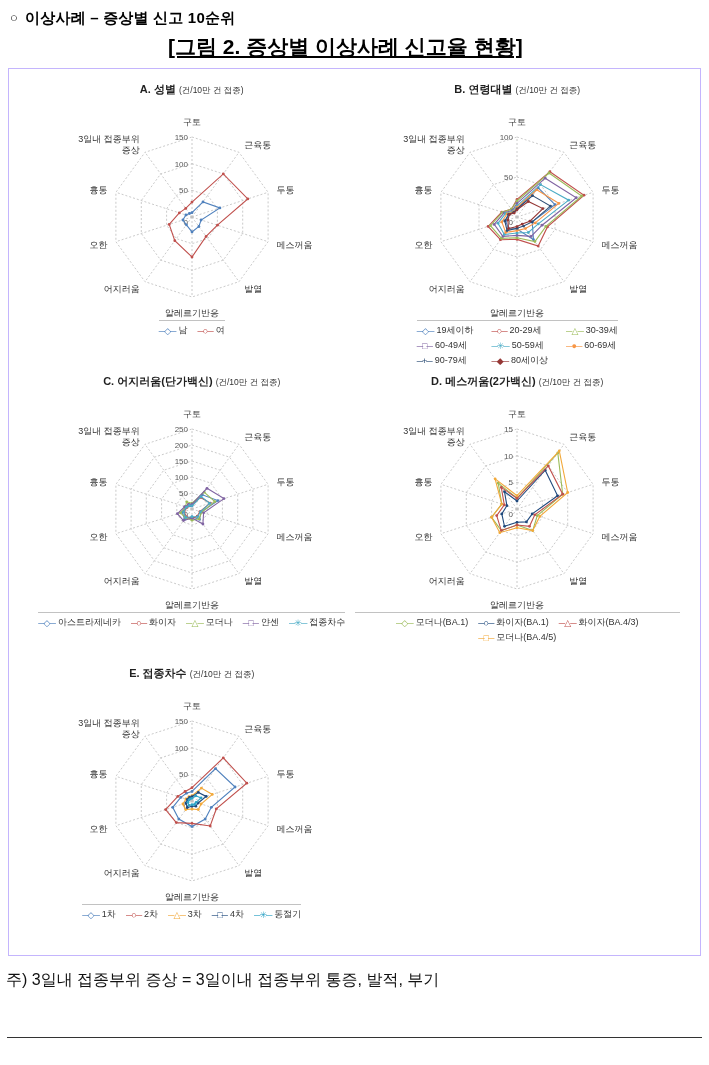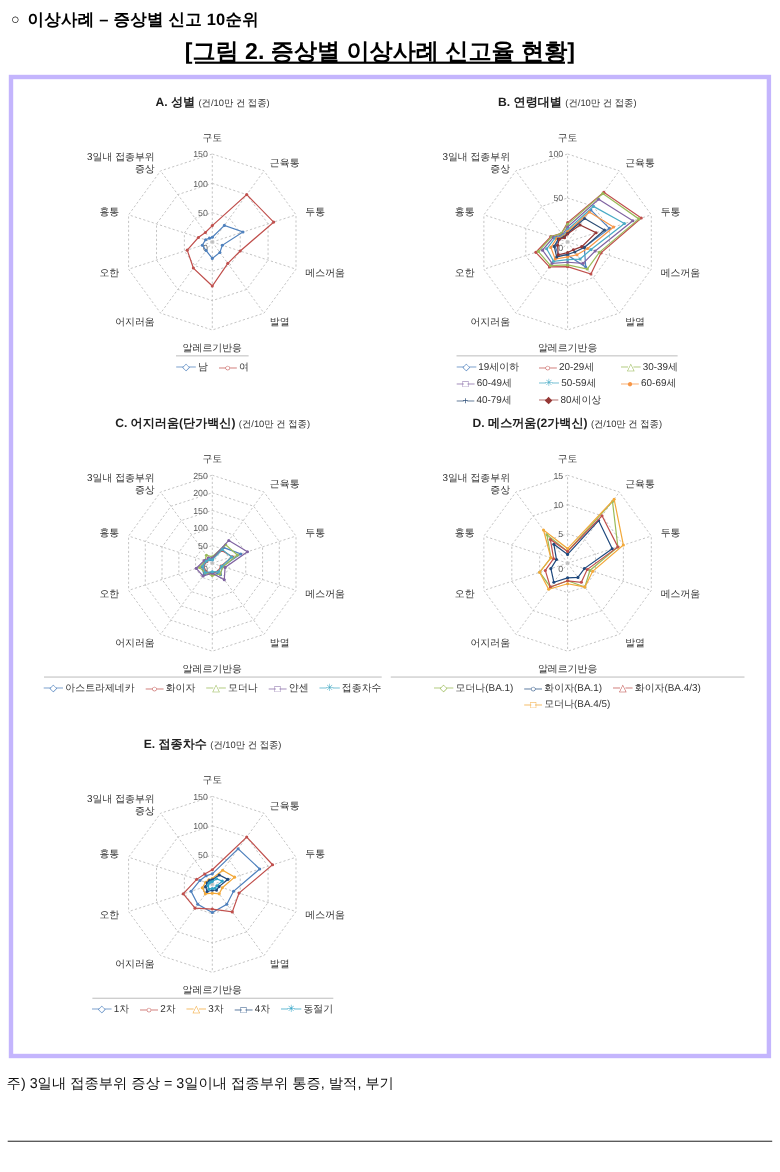--- a/index.html
+++ b/index.html
@@ -3,35 +3,35 @@
 <meta charset="utf-8">
 <style>
   html,body{margin:0;padding:0;background:#fff;}
   .page{
     position:relative;width:709px;height:1065px;background:#ffffff;color:#000;
     font-family:"Liberation Sans","DejaVu Sans",sans-serif;overflow:hidden;
   }
   .heading{padding:9px 12px 0 10px;font-size:15px;font-weight:bold;letter-spacing:0.2px;}
   .heading .bullet{font-weight:normal;margin-right:7px;font-size:13px;position:relative;top:-1px;}
   .figure-title{margin:5px 0 7px 168px;font-size:21px;font-weight:bold;text-decoration:underline;}
-  .figure-box{margin:0 8px;border:4px solid #c4b5fd;padding:5px 20px;background:#fff;}
+  .figure-box{margin:0 8px;border:1px solid #c4b5fd;padding:5px 20px;background:#fff;}
   .chart-grid{display:grid;grid-template-columns:1fr 1fr;}
   .chart-cell{height:292px;display:flex;flex-direction:column;align-items:center;overflow:hidden;}
   .chart-title{font-size:11px;margin-top:8px;white-space:nowrap;color:#1f1f1f;}
   .ct-main{font-weight:bold;}
   .ct-unit{font-size:8.5px;color:#333;}
   .radar-svg-host{line-height:0;}
   .legend{
     border-top:1px solid #c2c2c2;padding-top:3px;margin-top:1px;
     font-size:9px;color:#333;display:flex;flex-wrap:wrap;gap:2px 10px;
     justify-content:center;max-width:330px;
   }
   .lg-item{white-space:nowrap;display:inline-flex;align-items:center;}
   .lg-mk{letter-spacing:-1px;margin-right:3px;font-size:9px;}
-  .footnote{margin:14px 0 0 6px;font-size:13px;color:#111;}
+  .footnote{margin:14px 0 0 6px;font-size:16px;color:#111;}
   .page-divider{position:absolute;left:7px;right:7px;bottom:27px;border-top:1.5px solid #333;}
   .page-number{position:absolute;bottom:7px;left:0;right:0;text-align:center;font-weight:bold;font-size:12px;}
 </style>
 </head>
 <body>
 
 <div class="page">
 
   <div class="heading">
     <span class="bullet">○</span><span>이상사례 – 증상별 신고 10순위</span>
@@ -252,21 +252,21 @@
             <span class="lg-item">
               <span class="lg-mk" style="color: rgb(75, 172, 198);">─✳─</span>
               <span>50-59세</span>
             </span>
             <span class="lg-item">
               <span class="lg-mk" style="color: rgb(247, 150, 70);">─●─</span>
               <span>60-69세</span>
             </span>
             <span class="lg-item">
               <span class="lg-mk" style="color: rgb(44, 77, 117);">─+─</span>
-              <span>40-79세</span>
+              <span>90-79세</span>
             </span>
             <span class="lg-item">
               <span class="lg-mk" style="color: rgb(149, 55, 53);">─◆─</span>
               <span>80세이상</span>
             </span>
           </div>
       </div>
 
       <div class="chart-cell">
         <div class="chart-title">

